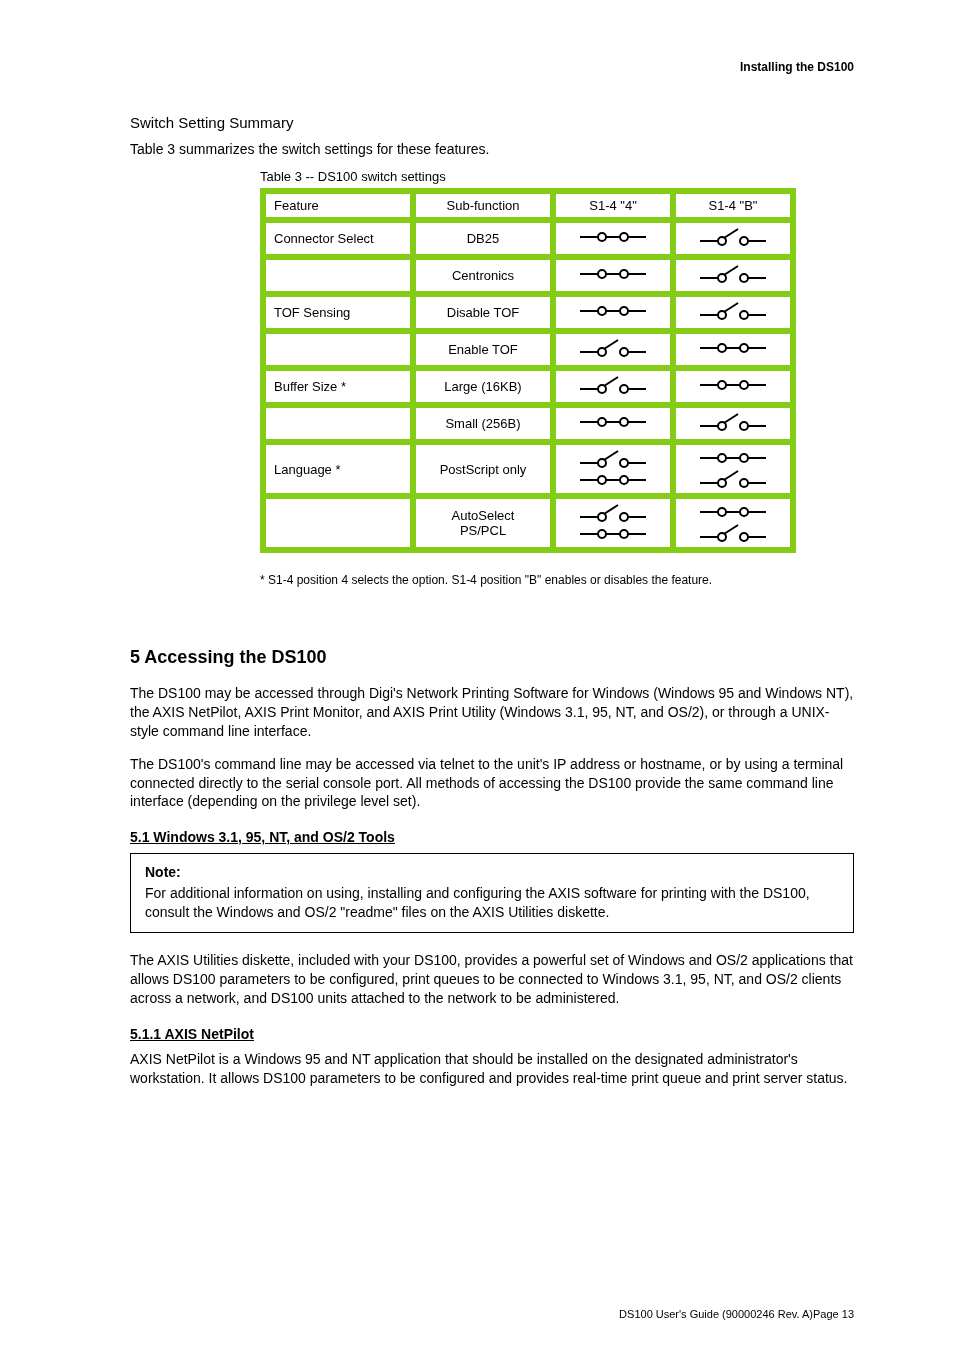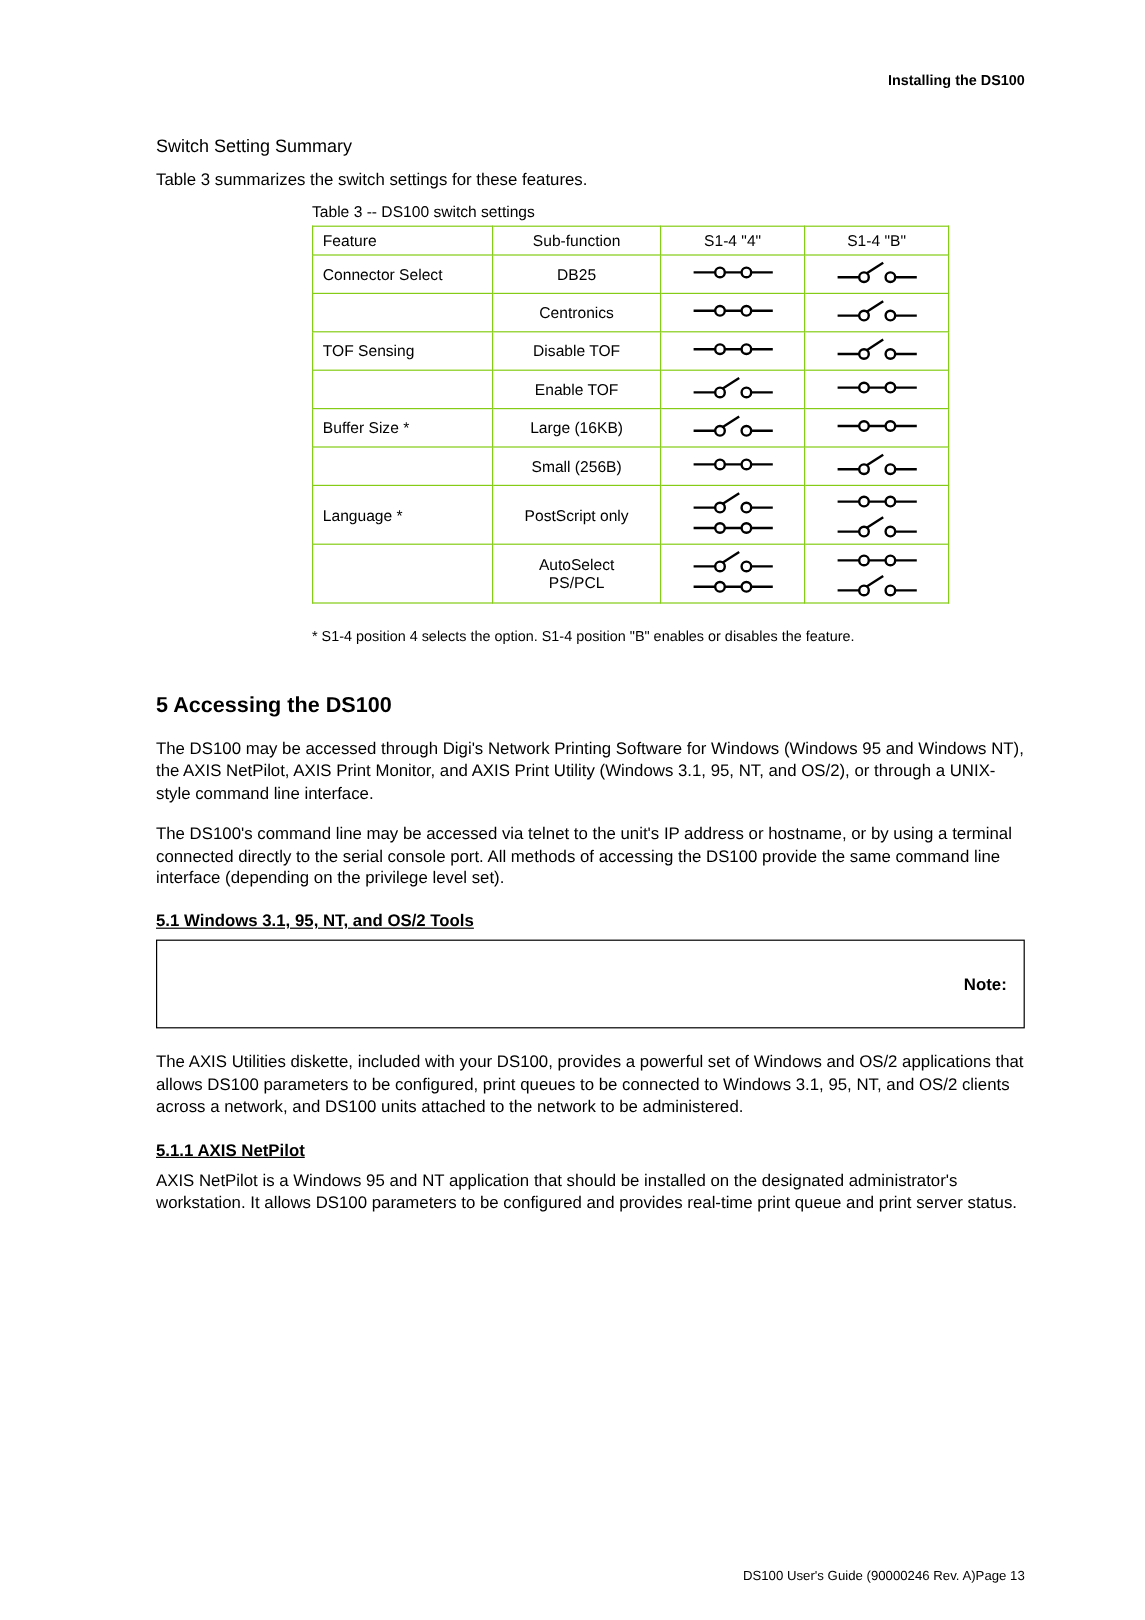--- a/index.html
+++ b/index.html
@@ -15,43 +15,42 @@
   }
   .page-header { font-size: 12px; margin-bottom: 40px; font-weight: bold; }
   .section-title { font-size: 15px; font-weight: normal; margin-bottom: 10px; }
   .section-desc { font-size: 14px; margin-bottom: 12px; }
   .switch-table {
     border-collapse: collapse;
     margin-left: 130px;
     margin-bottom: 20px;
   }
   .switch-table th, .switch-table td {
-    border: 1px solid #84cc16;
+    border: 6px solid #84cc16;
     padding: 4px 16px;
     font-size: 13px;
     vertical-align: middle;
     text-align: center;
   }
   .switch-table th { font-weight: normal; }
   .switch-table .col1 { width: 150px; text-align: left; padding-left: 8px; }
   .switch-table .col2 { width: 140px; }
   .switch-table .col3, .switch-table .col4 { width: 120px; }
   .icon-cell { padding: 2px 4px; }
   .sub-pair { display: flex; flex-direction: column; gap: 2px; align-items: center; }
   .sym { display: inline-block; }
   .sym svg { display: block; }
-  .table-note { font-size: 12px; margin-left: 130px; margin-bottom: 40px; }
+  .table-note { font-size: 12px; margin-left: 130px; margin-bottom: 60px; }
   .h2 { font-size: 18px; font-weight: bold; margin-bottom: 16px; }
   .para { font-size: 14px; margin-bottom: 14px; line-height: 1.35; }
   .sub-h { font-size: 14px; font-weight: bold; margin-bottom: 8px; margin-top: 18px; text-decoration: underline; }
   .note-box {
     border: 1px solid #000;
-    padding: 28px 14px;
+    padding: 10px 14px;
     margin-bottom: 18px;
-    text-align: right;
   }
   .note-box .note-label { font-weight: bold; font-size: 14px; }
   .note-box .note-text { font-size: 14px; line-height: 1.35; margin-top: 4px; }
   .footer {
     position: absolute;
     bottom: 30px;
     left: 130px;
     right: 100px;
     display: flex;
     justify-content: flex-end;
@@ -286,20 +285,21 @@
 
 <div class="table-note">* S1-4 position 4 selects the option. S1-4 position "B" enables or disables the feature.</div>
 
 <div class="h2">5 Accessing the DS100</div>
 <div class="para">The DS100 may be accessed through Digi's Network Printing Software for Windows (Windows 95 and Windows NT), the AXIS NetPilot, AXIS Print Monitor, and AXIS Print Utility (Windows 3.1, 95, NT, and OS/2), or through a UNIX-style command line interface.</div>
 <div class="para">The DS100's command line may be accessed via telnet to the unit's IP address or hostname, or by using a terminal connected directly to the serial console port. All methods of accessing the DS100 provide the same command line interface (depending on the privilege level set).</div>
 
 <div class="sub-h">5.1 Windows 3.1, 95, NT, and OS/2 Tools</div>
 <div class="note-box">
   <span class="note-label">Note:</span>
+  <div class="note-text">For additional information on using, installing and configuring the AXIS software for printing with the DS100, consult the Windows and OS/2 "readme" files on the AXIS Utilities diskette.</div>
 </div>
 <div class="para">The AXIS Utilities diskette, included with your DS100, provides a powerful set of Windows and OS/2 applications that allows DS100 parameters to be configured, print queues to be connected to Windows 3.1, 95, NT, and OS/2 clients across a network, and DS100 units attached to the network to be administered.</div>
 
 <div class="sub-h">5.1.1 AXIS NetPilot</div>
 <div class="para">AXIS NetPilot is a Windows 95 and NT application that should be installed on the designated administrator's workstation. It allows DS100 parameters to be configured and provides real-time print queue and print server status.</div>
 
 <div class="footer">
   <span>DS100 User's Guide (90000246 Rev. A)</span>
   <span>Page 13</span>
 </div>

